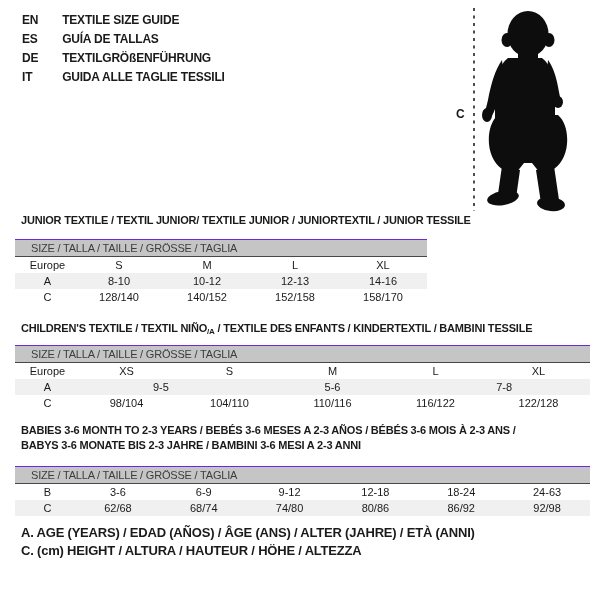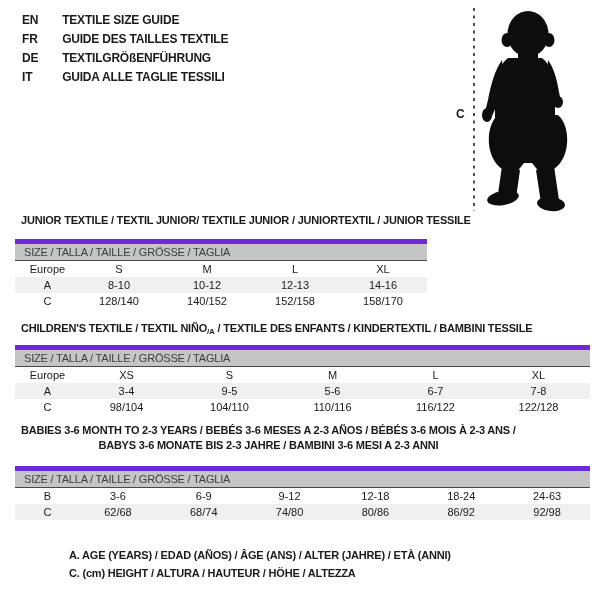--- a/index.html
+++ b/index.html
@@ -14,55 +14,55 @@
   .lang-code { display:inline-block; width:37px; }
 
   
   .figure-svg   { position:absolute; left:440px; top:0; }
   .figure-label { position:absolute; left:456px; top:107px; font-size:12px; font-weight:600; }
 
   
   .sec-title { position:absolute; left:21px; font-size:11px; font-weight:bold; letter-spacing:-0.2px; white-space:nowrap; }
   #sec1-title { top:214px; }
   #sec2-title { top:322px;text-align:center; }
-  #sec3-title { top:423px; line-height:15px;text-align:center; }
+  #sec3-title { top:423px; line-height:15px; }
   .sub { font-size:8px; vertical-align:-2px; }
 
   
   .size-table { position:absolute; left:15px; font-size:11px; }
   #table1 { top:239px; width:412px; }
   #table2 { top:345px; width:575px; }
   #table3 { top:466px; width:575px; }
   .bar {
     height:16px; line-height:16px; background:#c5c5c5; color:#3d3d3d;
-    padding-left:9px; letter-spacing:-0.2px;
-    border-top:5px solid #6d28d9; border-bottom:1px solid #474747;
+    padding-left:16px; letter-spacing:-0.2px;
+    border-top:1px solid #6d28d9; border-bottom:1px solid #474747;
   }
   .trow { display:flex; height:16px; line-height:16px; }
   .trow .lbl { width:55px; padding-left:5px;text-align:center; }
   .trow .val { flex:1; text-align:center; }
   .alt { background:#f0f0f0; }
 
   
-  .notes { position:absolute; left:21px; top:546px; font-size:11px; font-weight:bold; letter-spacing:-0.2px;margin-left:48px; }
+  .notes { position:absolute; left:21px; top:524px; font-size:13px; font-weight:bold; letter-spacing:-0.2px; }
   .note-line { height:18px; line-height:18px; white-space:nowrap; }
 </style>
 </head>
 <body>
 
 <div class="canvas">
 
   <div class="lang-list">
     <div class="lang-row">
       <span class="lang-code">EN</span>
       <span>TEXTILE SIZE GUIDE</span>
     </div>
     <div class="lang-row">
-      <span class="lang-code">FR</span>
-      <span>GUIDE DES TAILLES TEXTILE</span>
+      <span class="lang-code">ES</span>
+      <span>GUÍA DE TALLAS</span>
     </div>
     <div class="lang-row">
       <span class="lang-code">DE</span>
       <span>TEXTILGRÖßENFÜHRUNG</span>
     </div>
     <div class="lang-row">
       <span class="lang-code">IT</span>
       <span>GUIDA ALLE TAGLIE TESSILI</span>
     </div>
   </div>
@@ -124,24 +124,22 @@
     <div class="trow">
       <span class="lbl">Europe</span>
       <span class="val">XS</span>
       <span class="val">S</span>
       <span class="val">M</span>
       <span class="val">L</span>
       <span class="val">XL</span>
     </div>
     <div class="trow alt">
       <span class="lbl">A</span>
-      <span class="val">3-4</span>
       <span class="val">9-5</span>
       <span class="val">5-6</span>
-      <span class="val">6-7</span>
       <span class="val">7-8</span>
     </div>
     <div class="trow">
       <span class="lbl">C</span>
       <span class="val">98/104</span>
       <span class="val">104/110</span>
       <span class="val">110/116</span>
       <span class="val">116/122</span>
       <span class="val">122/128</span>
     </div>

